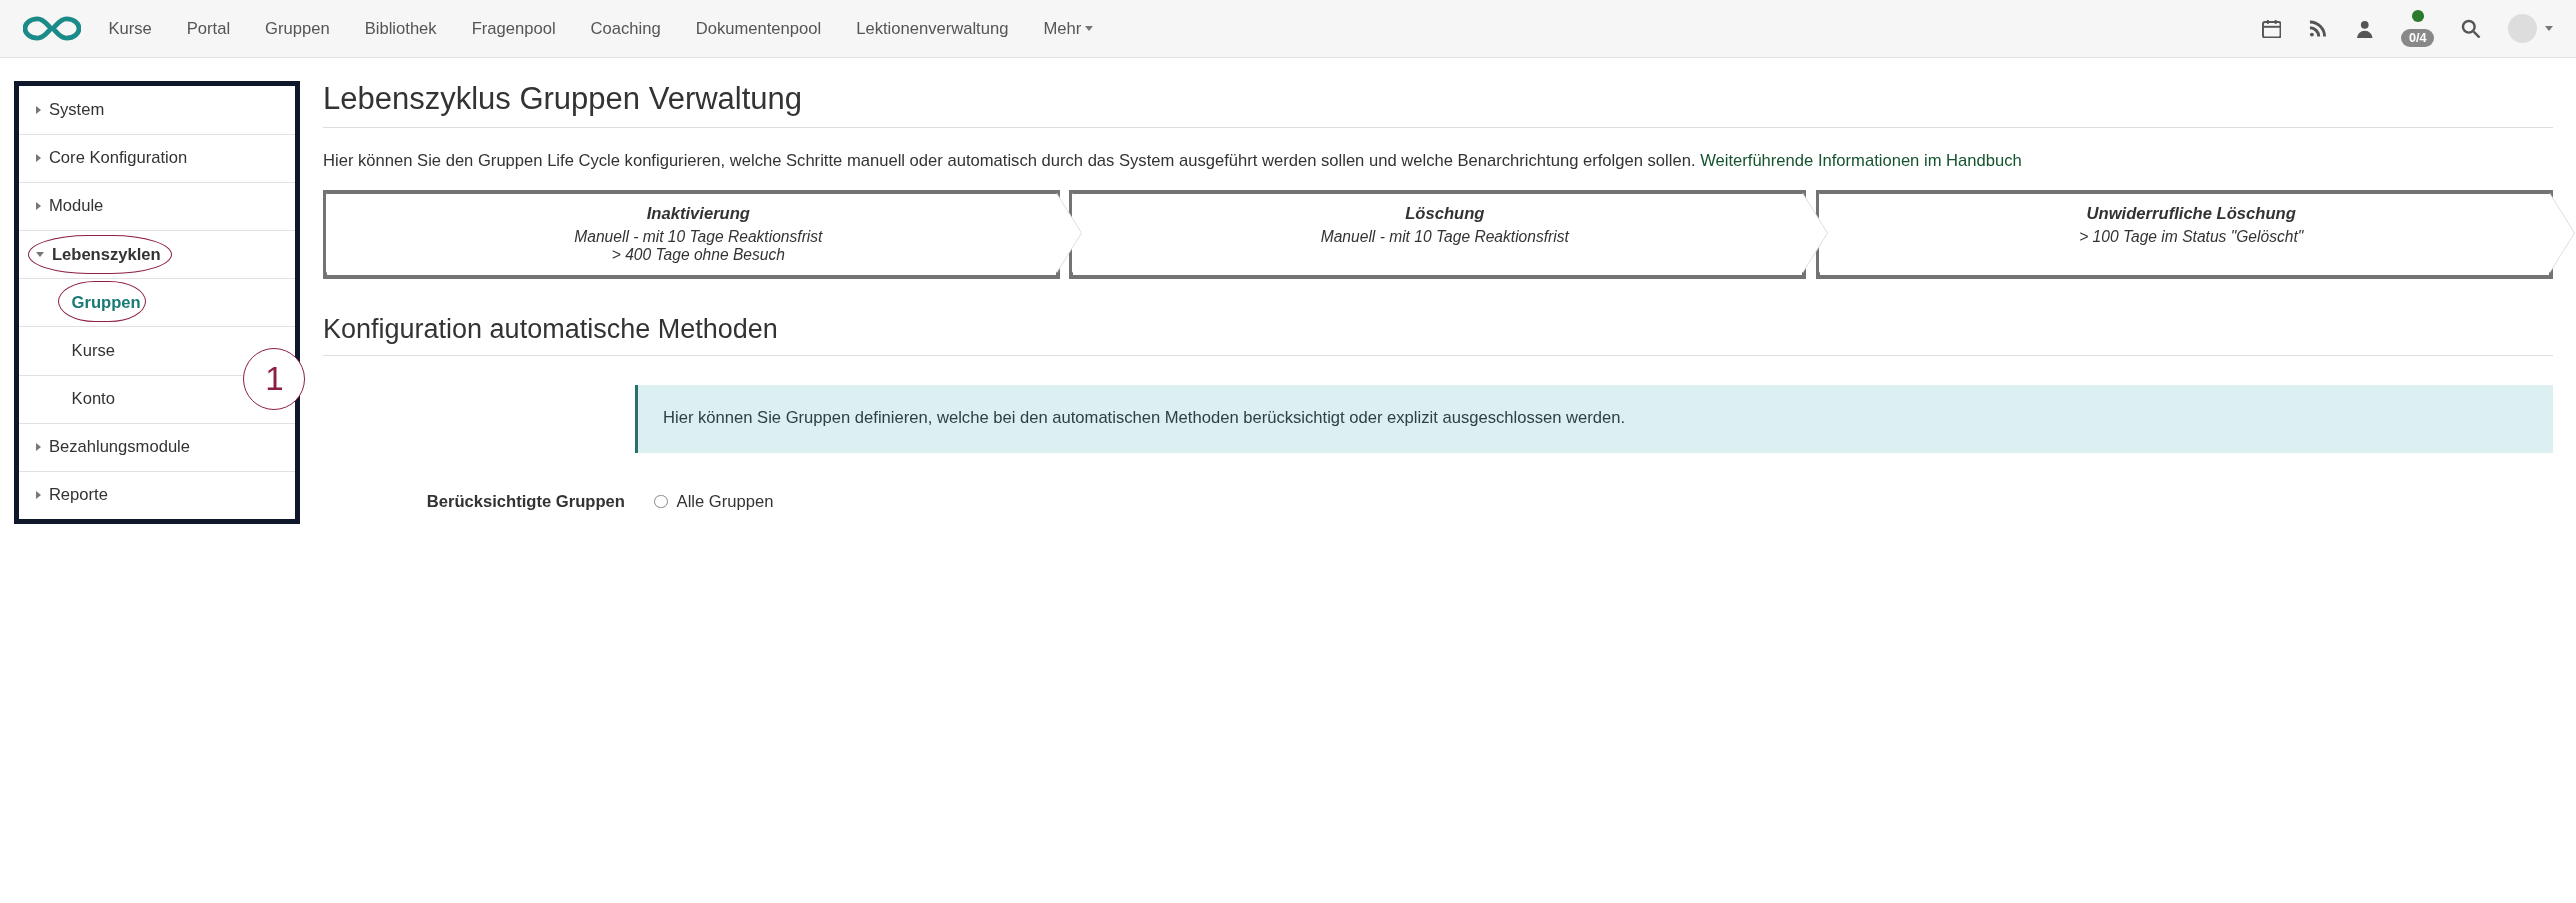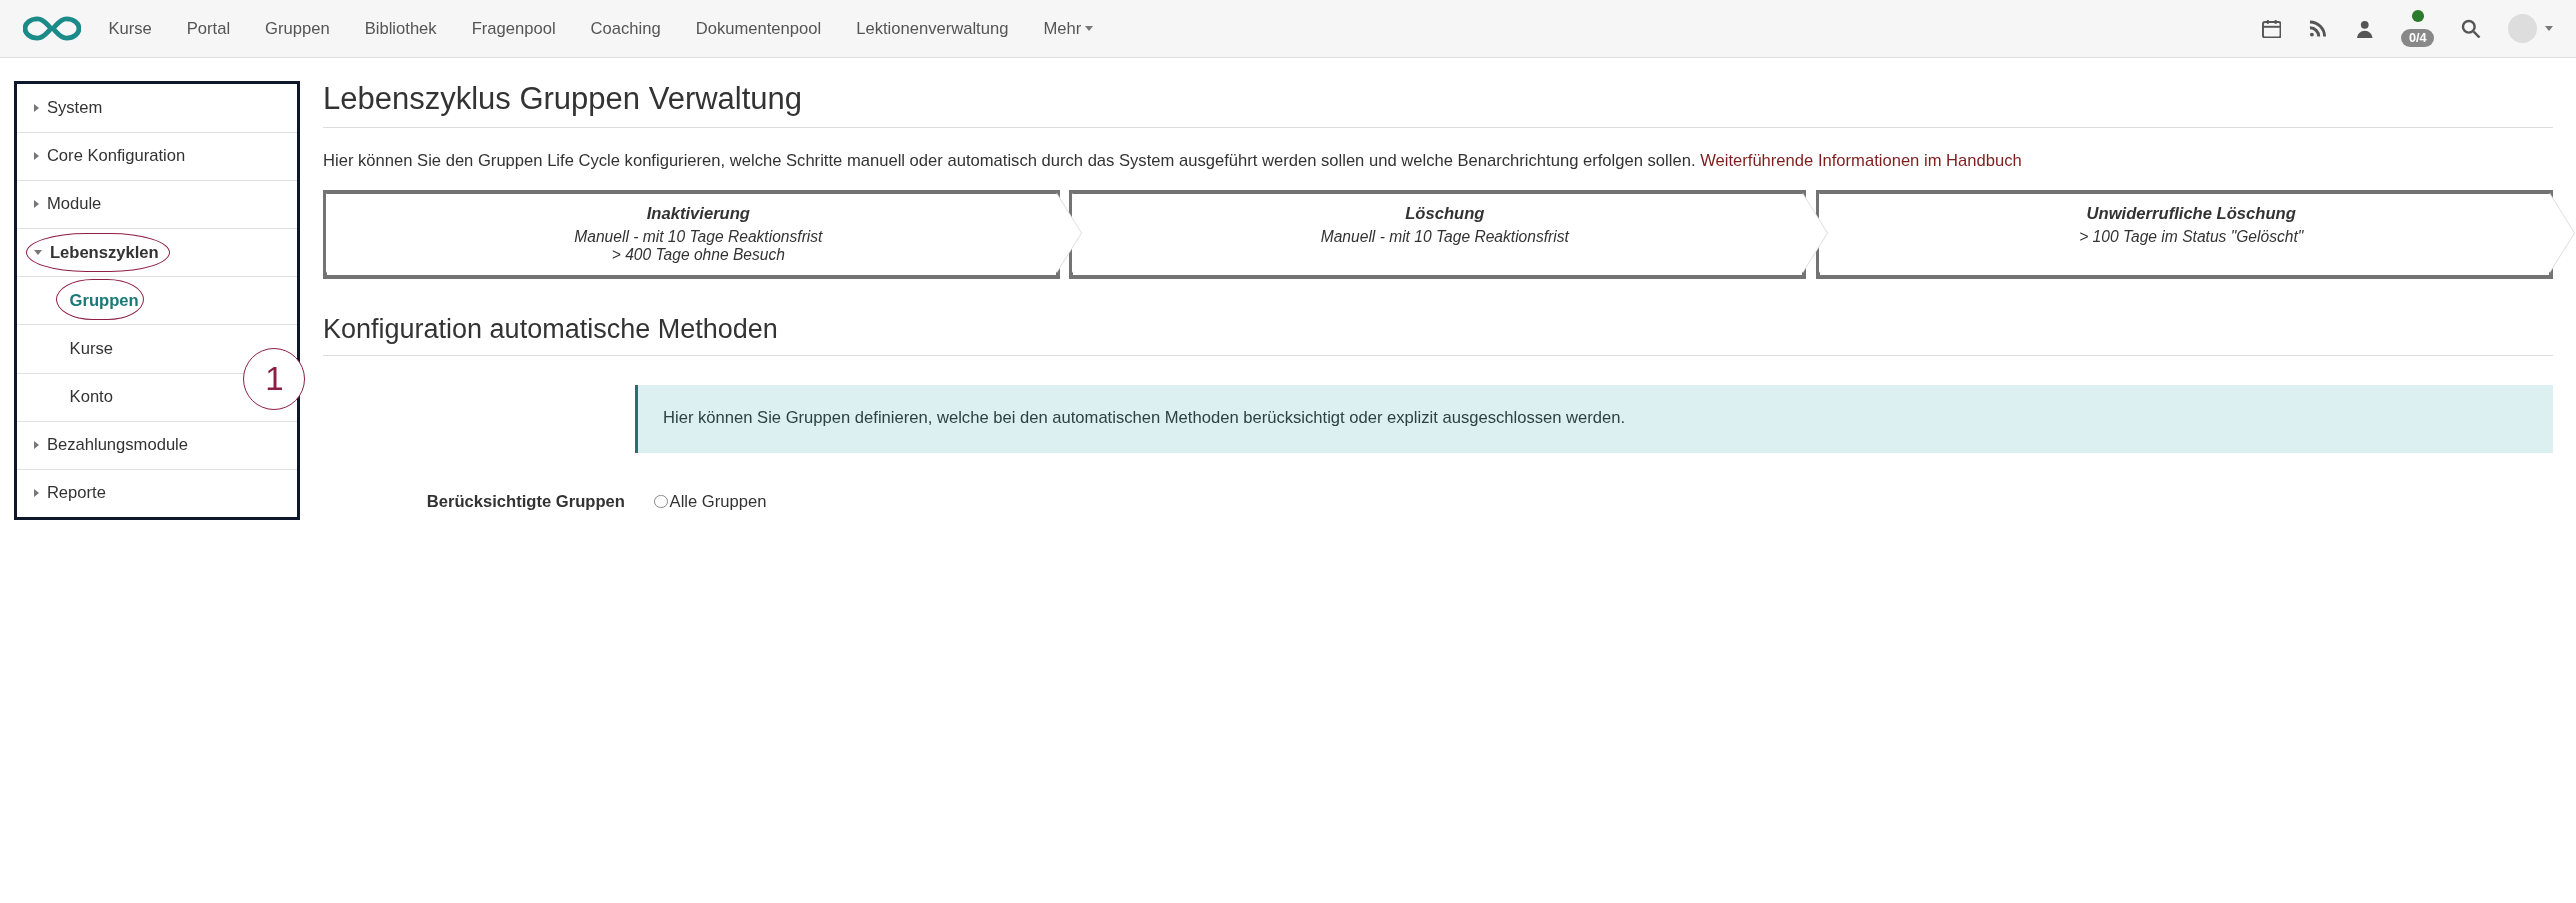--- a/index.html
+++ b/index.html
@@ -15,58 +15,58 @@
   .nav-icons { display: flex; align-items: center; gap: 27px; color: #555; }
   .nav-icon { cursor: pointer; display:flex; align-items:center; }
   .status-dot { width: 11.7px; height: 11.7px; border-radius: 50%; background: #2a7b2a; display: inline-block; }
   .badge04 { background: #888; color: #fff; font-size: 12.7px; font-weight: 700; padding: 1.9px 7.8px; border-radius: 9.7px; }
   .avatar { width: 29px; height: 29px; border-radius: 50%; background: #ddd; }
 
   
   .main-wrap { display: flex; padding-top: 23.4px; }
 
   
-  .sidebar { width: 286px; margin-left: 13.6px; border: 3px solid #0f172a; font-size: 16.6px; color: #333; }
+  .sidebar { width: 286px; margin-left: 13.6px; border: 5px solid #0f172a; font-size: 16.6px; color: #333; }
   .side-item { display: flex; align-items: center; gap: 7.8px; padding: 13.6px 17.5px; border-bottom: 1px solid #e1e1e1; cursor: pointer; position: relative; }
   .side-item:last-child { border-bottom: none; }
   .caret { width: 0; height: 0; display: inline-block; }
   .caret.right { border-top: 4.9px solid transparent; border-bottom: 4.9px solid transparent; border-left: 5.8px solid #777; }
   .caret.down { border-left: 4.9px solid transparent; border-right: 4.9px solid transparent; border-top: 5.8px solid #777; }
   .side-sub { padding-left: 53px; }
   .side-item.active { color: #1a7a77; font-weight: 700; }
   .side-item.lebens { font-weight: 700; }
   .oval { position: absolute; border: 1.9px solid #8d1e44; border-radius: 50% / 60%; pointer-events: none; }
   .oval.lebens-oval { left: 9.7px; top: 3.9px; width: 144px; height: 39px; }
   .oval.gruppen-oval { left: 39px; top: 1.9px; width: 88px; height: 41px; }
   .circle-marker { position: absolute; right: -5.8px; top: 267px; width: 62px; height: 62px; border: 1.9px solid #8d1e44; border-radius: 50%; display:flex; align-items:center; justify-content:center; font-size: 33px; color:#8d1e44; background:#fff; z-index:3; }
 
   
   .content { flex: 1; padding: 0 23.4px 23.4px 23.4px; }
   h1 { font-size: 31px; font-weight: 400; color: #333; margin-bottom: 9.7px; }
   .under-rule { border-bottom: 1px solid #ddd; margin-bottom: 21.4px; }
   .intro { font-size: 16.6px; color: #333; line-height: 1.5; margin-bottom: 15.6px; }
-  .intro a { color: #7f1d1d; text-decoration: none; }
+  .intro a { color: #14532d; text-decoration: none; }
 
   .steps { display: flex; gap: 9.7px; margin-bottom: 35px; }
   .step { position: relative; flex: 1; background: #fff; border: 4px solid #737373; padding: 9.7px 29px 11.7px 43px; text-align: center; font-style: italic; }
   .step-title { font-weight: 700; font-size: 16.6px; margin-bottom: 3.9px; }
   .step-line { font-size: 15.6px; color: #333; }
   .step::before { content:''; position:absolute; top:-1px; left:-1px; width:0; height:0; border-top:40px solid transparent; border-bottom:40px solid transparent; border-left:25px solid #fff; }
   .step .edge-left { position:absolute; top:-1px; left:-1px; width:0; height:0; border-top:40px solid transparent; border-bottom:40px solid transparent; border-left:25px solid #ddd; z-index:-1; }
   .step::after { content:''; position:absolute; top:-1px; right:-25px; width:0; height:0; border-top:40px solid transparent; border-bottom:40px solid transparent; border-left:25px solid #fff; z-index:2; }
   .step .edge-right { position:absolute; top:-1px; right:-26px; width:0; height:0; border-top:40px solid transparent; border-bottom:40px solid transparent; border-left:25px solid #ddd; z-index:1; }
 
   h2 { font-size: 27px; font-weight: 400; margin-bottom: 9.7px; }
   .under-rule2 { border-bottom: 1px solid #ddd; margin-bottom: 29px; }
 
   .infobox { margin-left: 312px; background: #dceff1; border-left: 3.9px solid #2a6f6c; padding: 21.4px 25px; font-size: 16.6px; color: #2d4244; margin-bottom: 39px; line-height:1.5; }
 
   .form-row { display: flex; align-items: flex-start; gap: 29px; margin-left: 97px; }
   .form-label { width: 205px; text-align: right; font-weight: 700; font-size: 16.6px; }
-  .radio-opt { display: flex; align-items: center; gap: 2px; font-size: 16.6px; }
+  .radio-opt { display: flex; align-items: center; gap: 9px; font-size: 16.6px; }
   .radio { width: 13.6px; height: 13.6px; border: 1.9px solid #888; border-radius: 50%; display: inline-block; }
 
   .sidebar-wrap { position: relative; }
 </style>
 </head>
 <body>
 
 <div class="topbar">
   <div class="logo">
     <svg width="58" height="27" viewBox="0 0 60 28">

